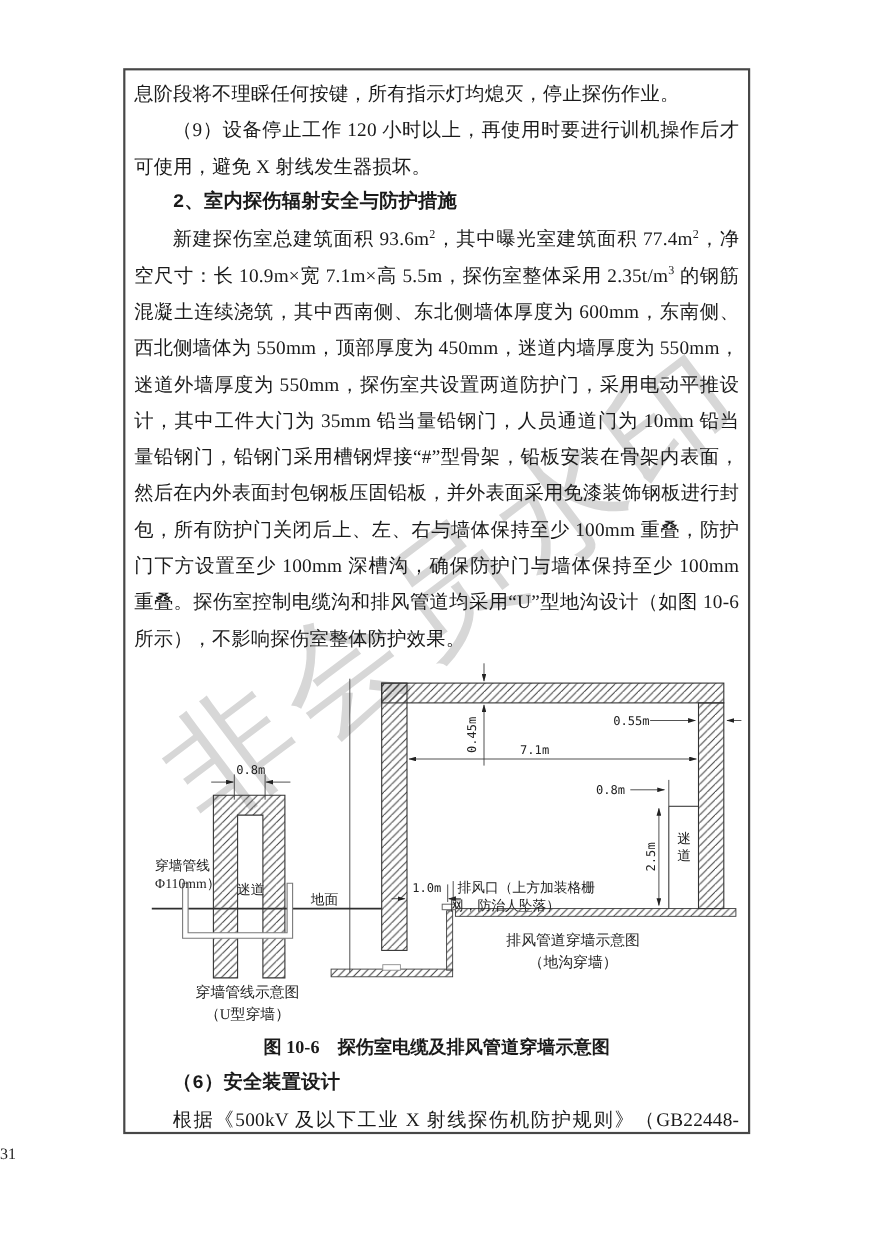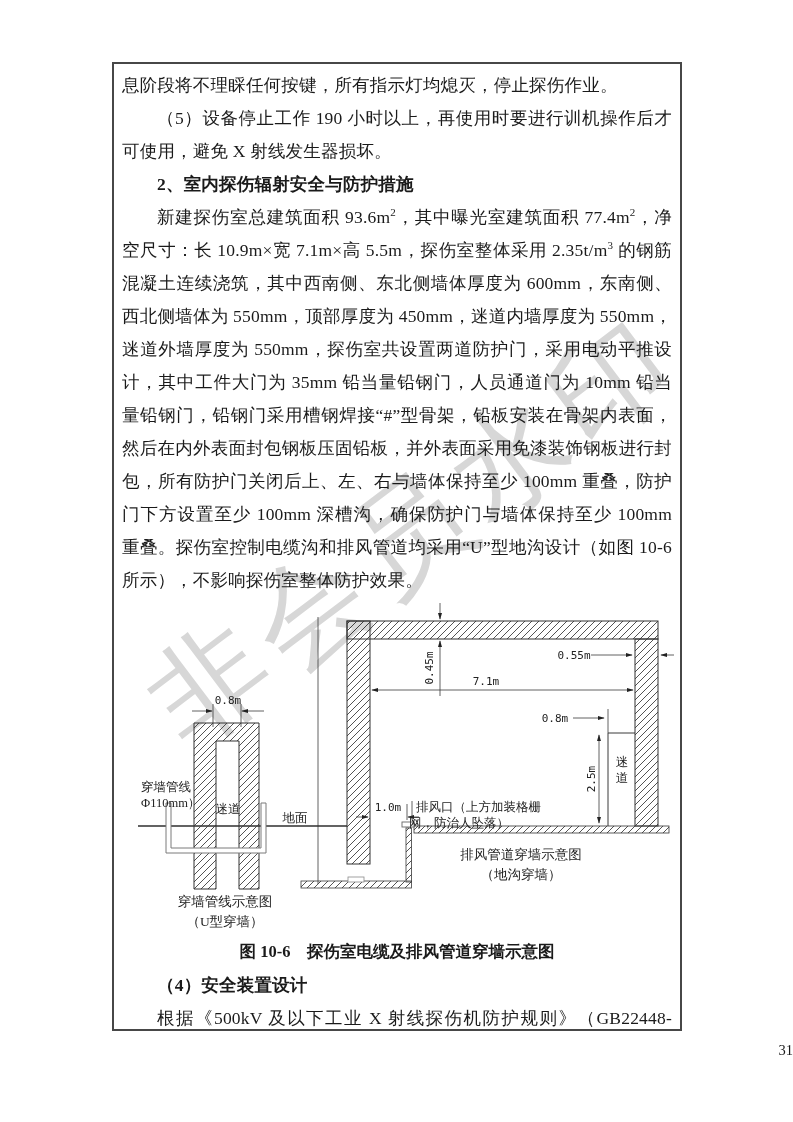--- a/index.html
+++ b/index.html
@@ -9,47 +9,47 @@
              font-size:115px;letter-spacing:10px;white-space:nowrap;
              transform:rotate(-37deg);transform-origin:0 50%;
              font-family:"Liberation Serif","DejaVu Serif",serif;
              z-index:0;user-select:none;}
   .frame{position:absolute;left:112px;top:62px;width:570px;height:969px;
          border:2px solid #474747;box-sizing:border-box;z-index:1;
          padding:5px 8px 0 8px;background:transparent;overflow:hidden;}
   .doc p{margin:0;padding:0;font-size:17.5px;line-height:33px;text-align:justify;
          letter-spacing:0.2px;}
   .doc p.indent{text-indent:2em;}
-  .doc p.bold{font-weight:bold;}
+  .doc p.bold{font-weight:bold;font-family:Liberation Mono, monospace;}
   .doc sup{font-size:11px;line-height:0;}
   .figure-wrap{position:relative;margin-top:4px;height:334px;}
   .figure-wrap svg{display:block;}
   .fig-caption{margin:4px;text-align:center;font-weight:bold;font-size:16.5px;line-height:26px;}
-  .page-num{position:absolute;left:0;top:1042px;width:100%;text-align:right;
+  .page-num{position:absolute;left:0;top:1042px;width:100%;text-align:left;
             font-size:14.5px;z-index:1;}
   
   text{fill:#222;}
   .dim{font-family:"DejaVu Sans Mono","Liberation Mono",monospace;font-size:11px;}
   .cjk{font-family:"Liberation Serif","DejaVu Serif",serif;font-size:12.5px;}
   .cjk-lg{font-family:"Liberation Serif","DejaVu Serif",serif;font-size:13.5px;}
   .thin{stroke:#3a3a3a;stroke-width:1;fill:none;}
   .thin2{stroke:#3a3a3a;stroke-width:0.8;fill:none;}
   .ground{stroke:#2f2f2f;stroke-width:1.6;fill:none;}
 </style>
 </head>
 <body>
 
 <div class="sheet">
 
   <div class="watermark" style="color: rgb(215, 215, 215);">非会员水印</div>
 
   <div class="frame">
     <div class="doc" id="doc-body">
         <p class="">息阶段将不理睬任何按键，所有指示灯均熄灭，停止探伤作业。</p>
-        <p class="indent ">（5）设备停止工作 190 小时以上，再使用时要进行训机操作后才可使用，避免 X 射线发生器损坏。</p>
+        <p class="indent ">（9）设备停止工作 120 小时以上，再使用时要进行训机操作后才可使用，避免 X 射线发生器损坏。</p>
         <p class="indent bold">2、室内探伤辐射安全与防护措施</p>
         <p class="indent ">新建探伤室总建筑面积 93.6m<sup>2</sup>，其中曝光室建筑面积 77.4m<sup>2</sup>，净空尺寸：长 10.9m×宽 7.1m×高 5.5m，探伤室整体采用 2.35t/m<sup>3</sup> 的钢筋混凝土连续浇筑，其中西南侧、东北侧墙体厚度为 600mm，东南侧、西北侧墙体为 550mm，顶部厚度为 450mm，迷道内墙厚度为 550mm，迷道外墙厚度为 550mm，探伤室共设置两道防护门，采用电动平推设计，其中工件大门为 35mm 铅当量铅钢门，人员通道门为 10mm 铅当量铅钢门，铅钢门采用槽钢焊接“#”型骨架，铅板安装在骨架内表面，然后在内外表面封包钢板压固铅板，并外表面采用免漆装饰钢板进行封包，所有防护门关闭后上、左、右与墙体保持至少 100mm 重叠，防护门下方设置至少 100mm 深槽沟，确保防护门与墙体保持至少 100mm 重叠。探伤室控制电缆沟和排风管道均采用“U”型地沟设计（如图 10-6 所示），不影响探伤室整体防护效果。</p>
       </div>
 
     <div class="figure-wrap">
       <svg width="560" height="334" viewBox="4 0 560 334" xmlns="http://www.w3.org/2000/svg">
         <defs>
           <pattern id="hatch" patternUnits="userSpaceOnUse" width="7" height="7">
             <path d="M-1,8 L8,-1" stroke="#3f3f3f" stroke-width="0.9"></path>
             <path d="M-1,15 L15,-1" stroke="#3f3f3f" stroke-width="0.9"></path>
@@ -130,19 +130,19 @@
 
           <text x="403" y="258" text-anchor="middle" class="cjk-lg">排风管道穿墙示意图</text>
           <text x="403" y="278" text-anchor="middle" class="cjk-lg">（地沟穿墙）</text>
         </g>
       </svg>
     </div>
 
     <p class="fig-caption">图 10-6　探伤室电缆及排风管道穿墙示意图</p>
 
     <div class="doc" id="doc-after">
-        <p class="indent bold">（4）安全装置设计</p>
+        <p class="indent bold">（6）安全装置设计</p>
         <p class="indent ">根据《500kV 及以下工业 X 射线探伤机防护规则》（GB22448-2008）、《工</p>
       </div>
   </div>
 
   <div class="page-num">31</div>
 </div>
 
 </body></html>

